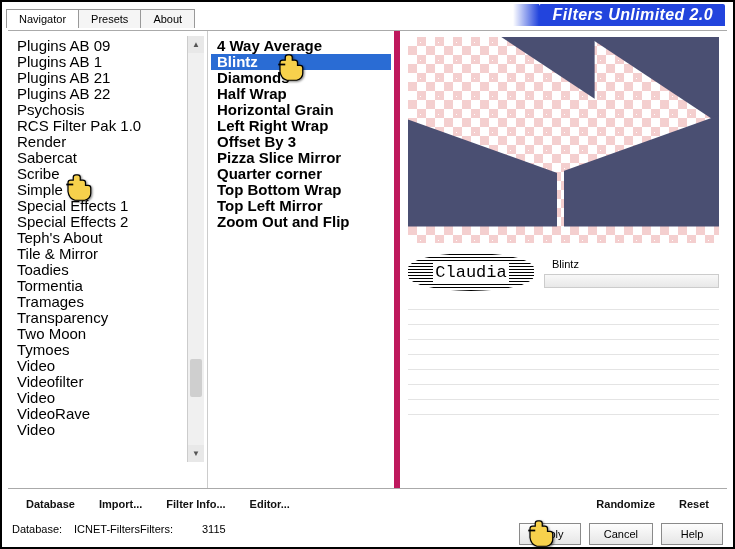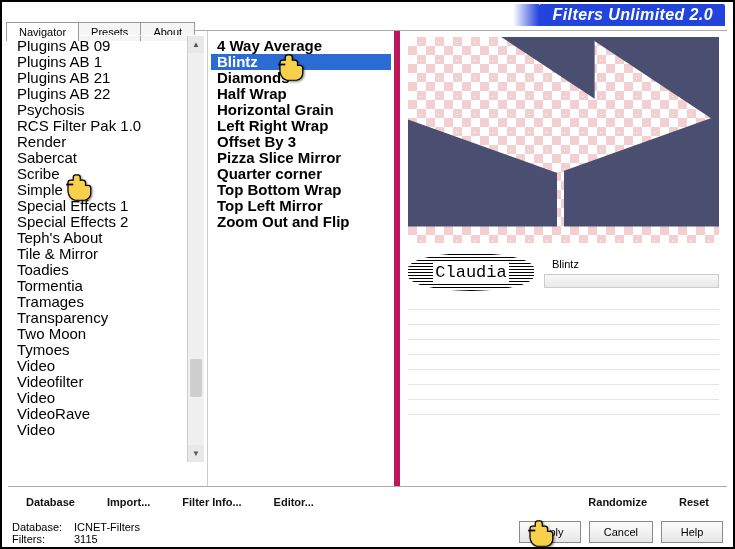--- a/index.html
+++ b/index.html
@@ -1,20 +1,20 @@
 <!DOCTYPE html>
 <html><head>
 <meta charset="utf-8">
 <style>
   * { box-sizing: border-box; font-family: "Segoe UI", Tahoma, Arial, sans-serif; }
   body { margin: 0; background: #fff; width: 735px; height: 549px; border: 2px solid #000; font-size: 11.5px; color: #000; overflow: hidden; position: relative; }
   .window { position: relative; width: 100%; height: 100%; display: flex; flex-direction: column; }
   .header-row { display: flex; align-items: flex-start; padding: 4px 8px 0 4px; position: relative; height: 28px; }
   .tabs { display: flex; position: relative; }
-  .tab { padding: 3px 12px; border: 1px solid #999; border-bottom: none; background: #f5f5f5; font-size: 11px; position: relative; top: 16px; margin-right: -1px; }
+  .tab { padding: 3px 12px; border: 1px solid #999; border-bottom: none; background: #f5f5f5; font-size: 11px; position: relative; top: 3px; margin-right: -1px; }
   .tab.active { background: #fff; z-index: 2; }
   .brand-bar { position: absolute; right: 8px; top: 2px; background: #2244dd; color: #fff; font-style: italic; font-weight: bold; font-size: 16px; padding: 2px 12px 2px 14px; border-radius: 2px 2px 0 0; letter-spacing: .4px; }
   .brand-bar::before { content: ""; position: absolute; left: -26px; top: 0; bottom: 0; width: 26px; background: linear-gradient(90deg,#fff 0%, #2244dd 100%); }
   .main { flex: 1; display: flex; border-top: 1px solid #aaa; margin: 0 6px; }
   .col { position: relative; }
   .col-left { width: 200px; border-right: 1px solid #ccc; }
   .col-mid { width: 192px; border-right: 6px solid #be185d; font-weight: bold; }
   .col-right { flex: 1; display: flex; flex-direction: column; }
   .list { height: 428px; overflow: hidden; position: relative; margin: 4px 2px; border: 1px solid #fff; }
   .list-inner { padding: 2px 0; }
@@ -39,25 +39,25 @@
   .shape { position: absolute; background: #4a4f72; }
   .prevrow { display: flex; align-items: center; margin: 8px 8px 2px 8px; }
   .watermark { width: 126px; height: 38px; position: relative; overflow: hidden; background:
     repeating-linear-gradient(0deg,#000 0 1px,#fff 1px 3px); border-radius: 50%/40%; display: flex; align-items: center; justify-content: center; }
   .watermark span { font-family: Liberation Mono, monospace; font-size: 17px; background: #fff; padding: 0 2px; }
   .filtername-box { flex: 1; margin-left: 10px; }
   .filtername { padding: 2px 8px; font-size: 11px; }
   .param-bar { height: 14px; background: linear-gradient(#f8f8f8,#e8e8e8); border: 1px solid #ccc; margin-top: 2px; }
   .param-rows { margin: 2px 8px; }
   .param-line { height: 15px; border-bottom: 1px solid #e4e4e4; }
-  .btnrow { display: flex; border-top: 1px solid #aaa; padding: 5px 6px; align-items: flex-end; margin: 0 6px; gap: 8px; }
+  .btnrow { display: flex; border-top: 1px solid #aaa; padding: 5px 6px; align-items: flex-end; margin: 0 6px; gap: 0; }
   .linkbtn { font-size: 11px; padding: 4px 12px; font-weight: bold; color: #111; cursor: default; }
   .spacer { flex: 1; }
   .statusrow { padding: 4px 10px 2px 10px; font-size: 11px; display: flex; align-items: flex-start; }
-  .statuslabels { display: flex; flex-direction: column; }
+  .statuslabels { display: flex; flex-direction: row; }
   .statuslabels div span:first-child { display: inline-block; width: 62px; }
   .stdbuttons { margin-left: auto; display: flex; gap: 8px; align-items: center; }
   .btn { padding: 4px 14px; border: 1px solid #8a8a8a; background: linear-gradient(#fdfdfd,#e6e6e6); font-size: 11px; min-width: 62px; text-align: center; cursor: default; }
   .cursor { position: absolute; width: 36px; height: 28px; pointer-events: none; z-index: 50; }
   .cursor svg { width: 100%; height: 100%; filter: drop-shadow(1px 1px 1px rgba(0,0,0,.5)); }
 </style>
 </head>
 <body>
 
 <div class="window">

